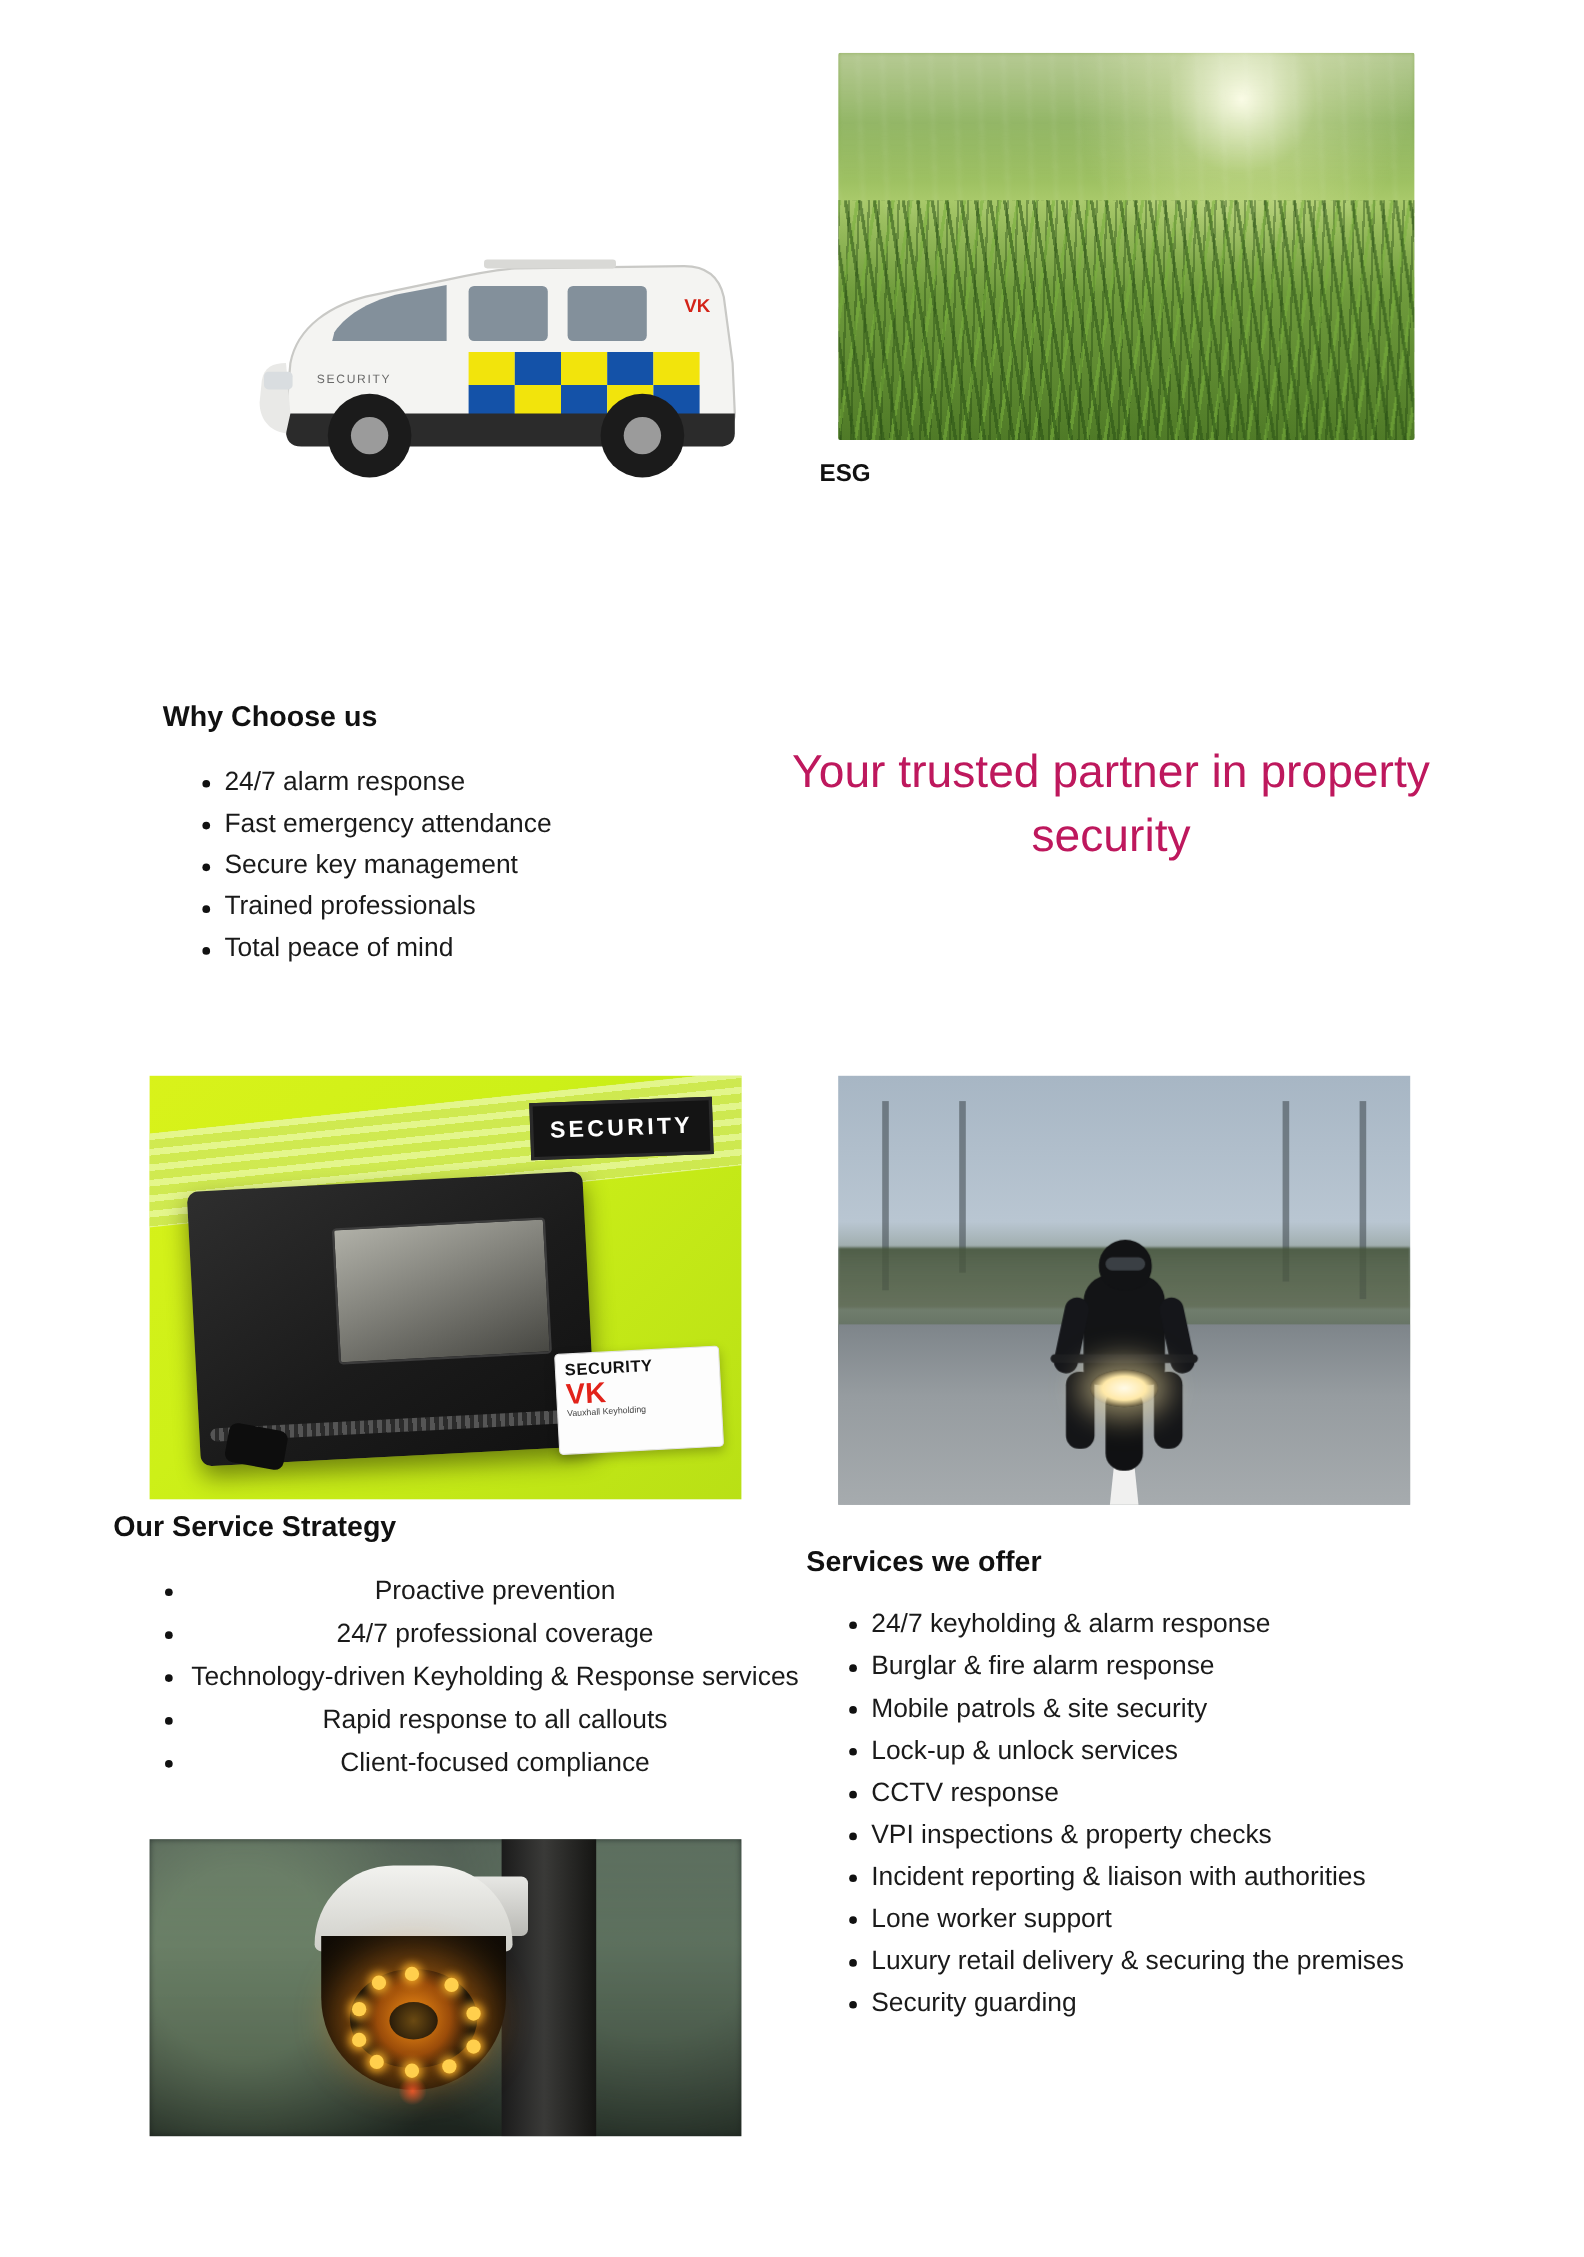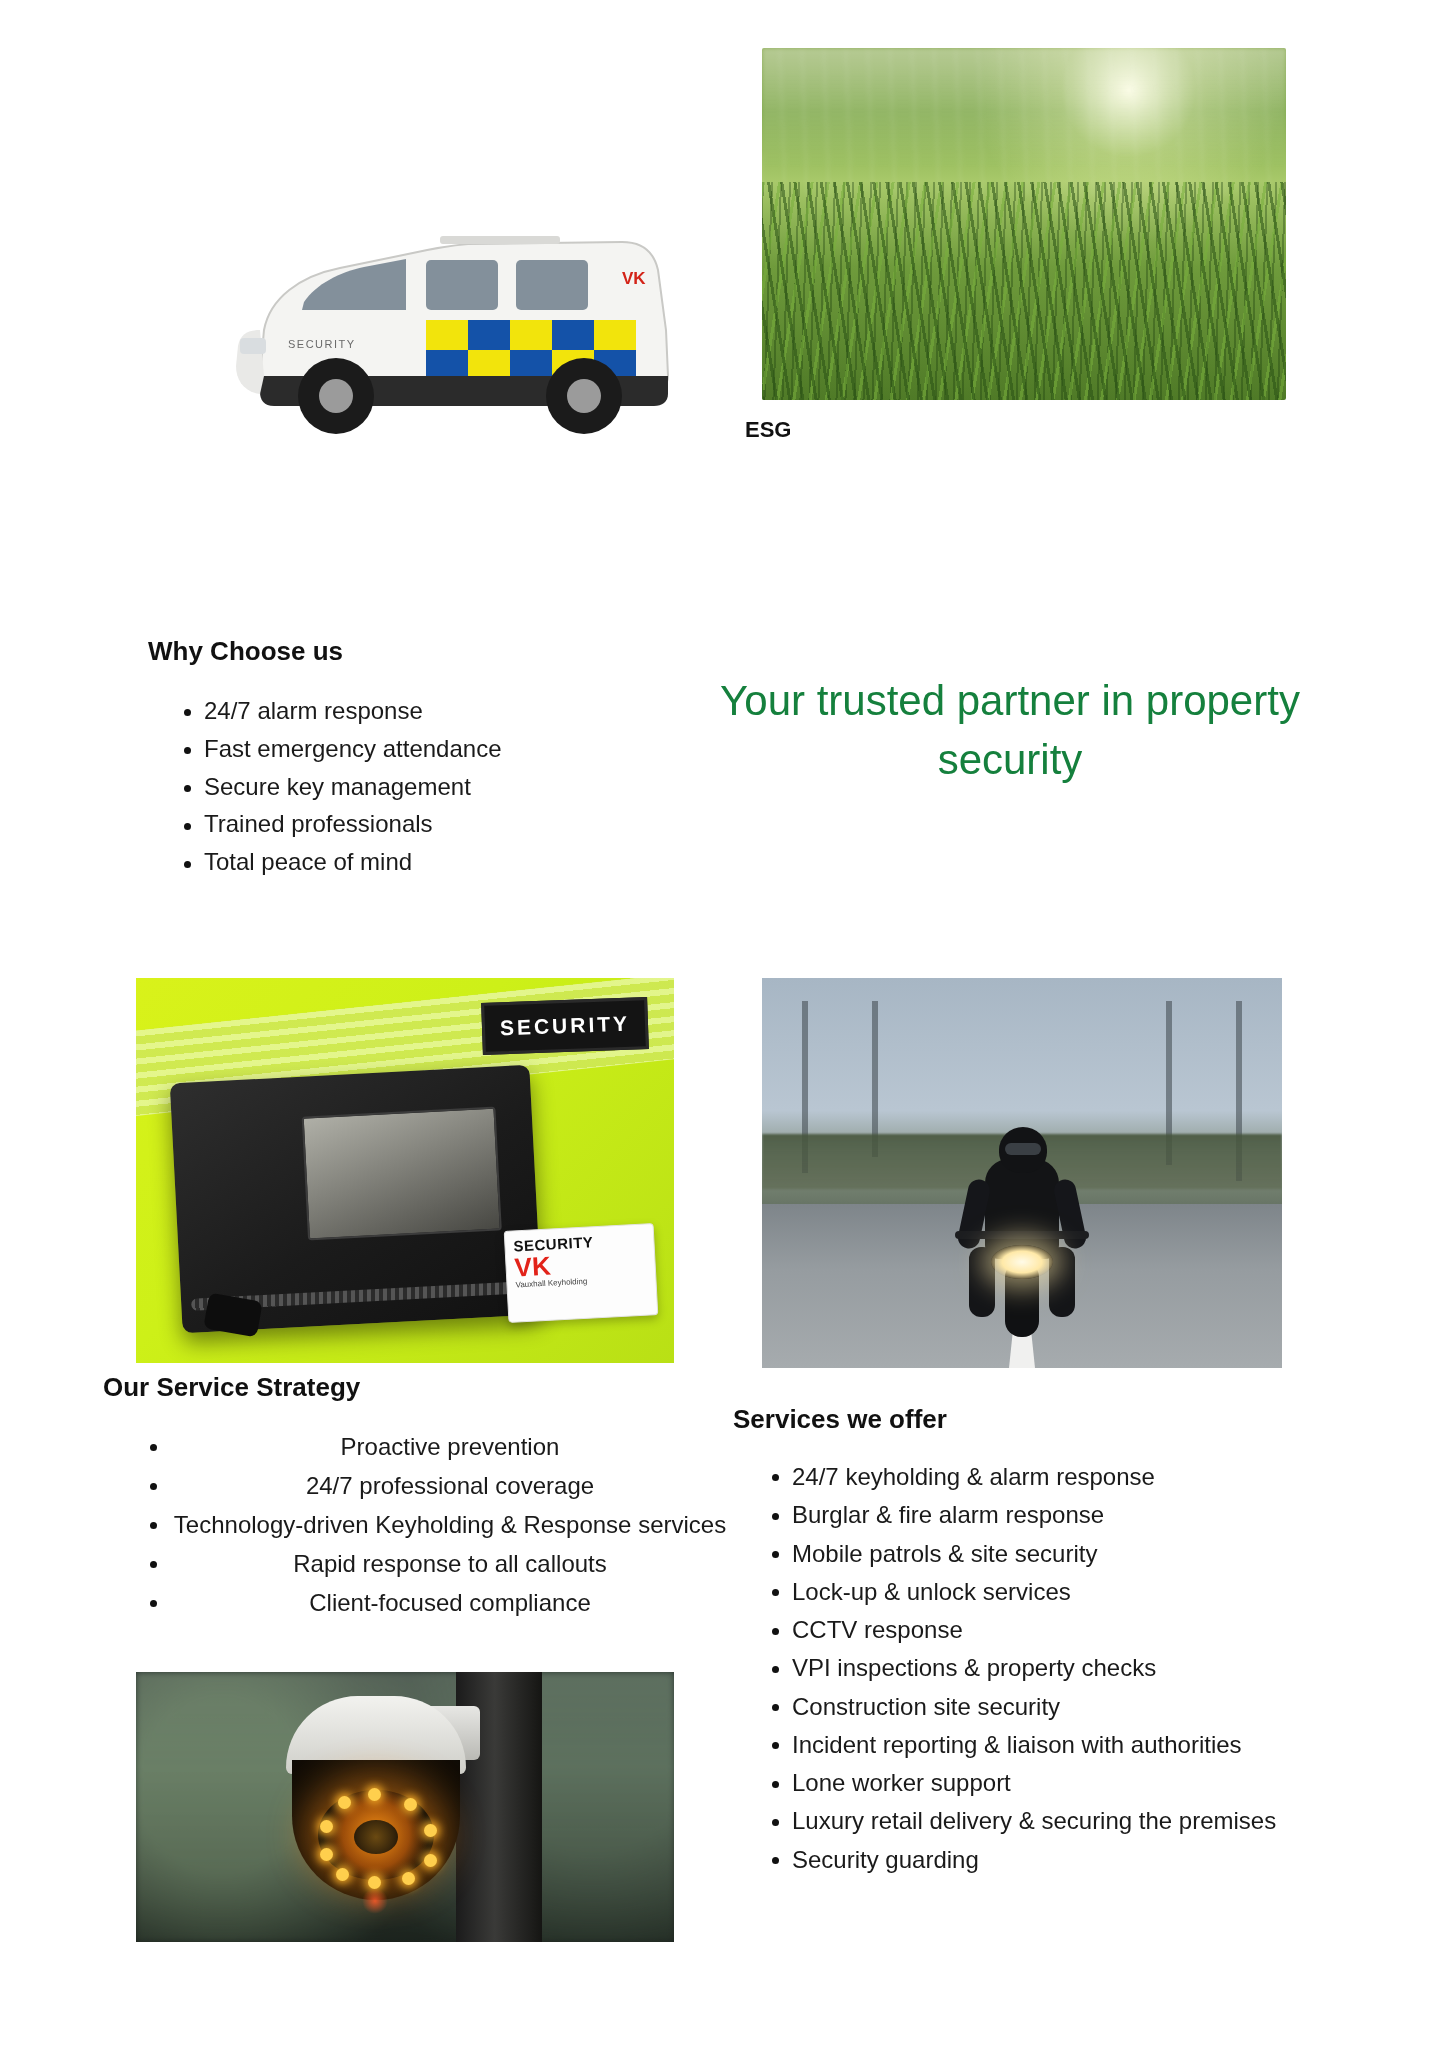--- a/index.html
+++ b/index.html
@@ -316,21 +316,21 @@
   }
 
   .tagline {
     position: absolute;
     left: 700px;
     top: 672px;
     width: 620px;
     text-align: center;
     font-size: 42px;
     line-height: 1.4;
-    color: #15803d;
+    color: #be185d;
     font-weight: 400;
   }
 
   ul.bullets {
     position: absolute;
     margin: 0;
     padding-left: 34px;
     list-style: none;
   }
   ul.bullets li {
@@ -474,21 +474,20 @@
   </ul>
 
   <div class="heading h-serv">Services we offer</div>
   <ul class="bullets ul-serv">
     <li>24/7 keyholding &amp; alarm response</li>
     <li>Burglar &amp; fire alarm response</li>
     <li>Mobile patrols &amp; site security</li>
     <li>Lock-up &amp; unlock services</li>
     <li>CCTV response</li>
     <li>VPI inspections &amp; property checks</li>
-    <li>Construction site security</li>
     <li>Incident reporting &amp; liaison with authorities</li>
     <li>Lone worker support</li>
     <li>Luxury retail delivery &amp; securing the premises</li>
     <li>Security guarding</li>
   </ul>
 
   <div class="img-block cctv">
     <div class="blurbg"></div>
     <div class="pole"></div>
     <div class="mount"></div>

